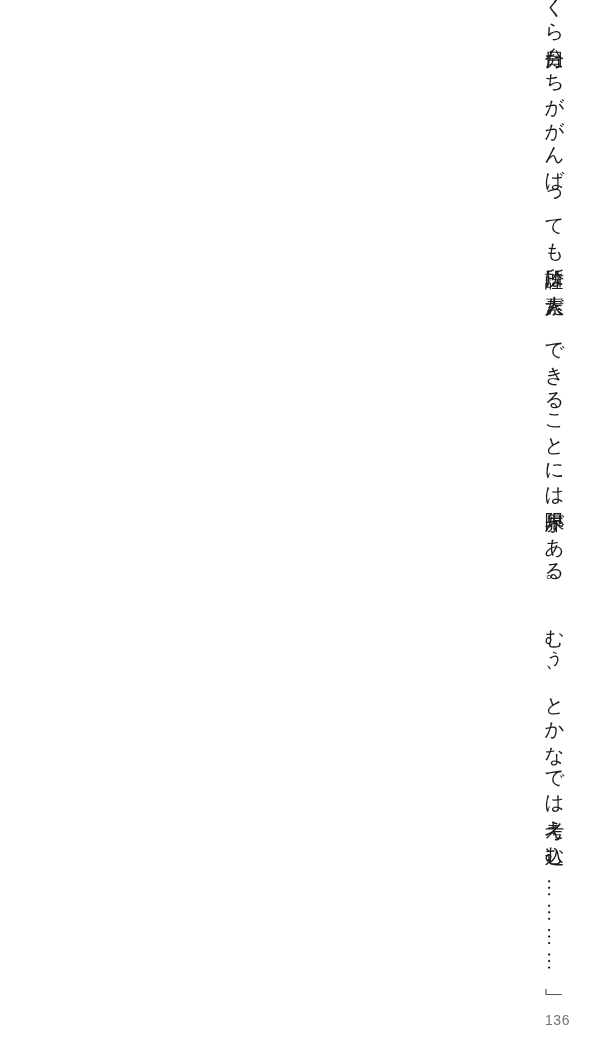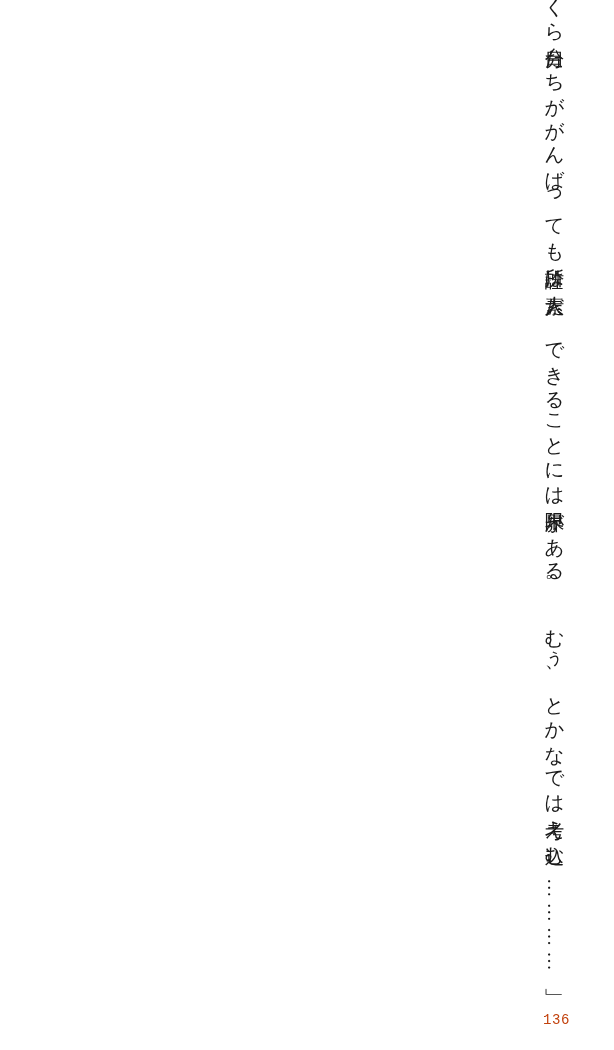--- a/index.html
+++ b/index.html
@@ -65,22 +65,22 @@
   
   .leader {
     letter-spacing: 0.25em;
   }
 
   #page-number {
     position: absolute;
     right: 44px;
     bottom: 22px;
     font-size: 14px;
-    font-family: Liberation Mono, monospace;
-    color: #c2410c;
+    font-family: Liberation Sans, sans-serif;
+    color: #737373;
     letter-spacing: 0.04em;
   }
 </style>
 </head>
 <body>
 
 <div id="page">
 
   <div id="text-body">
 

